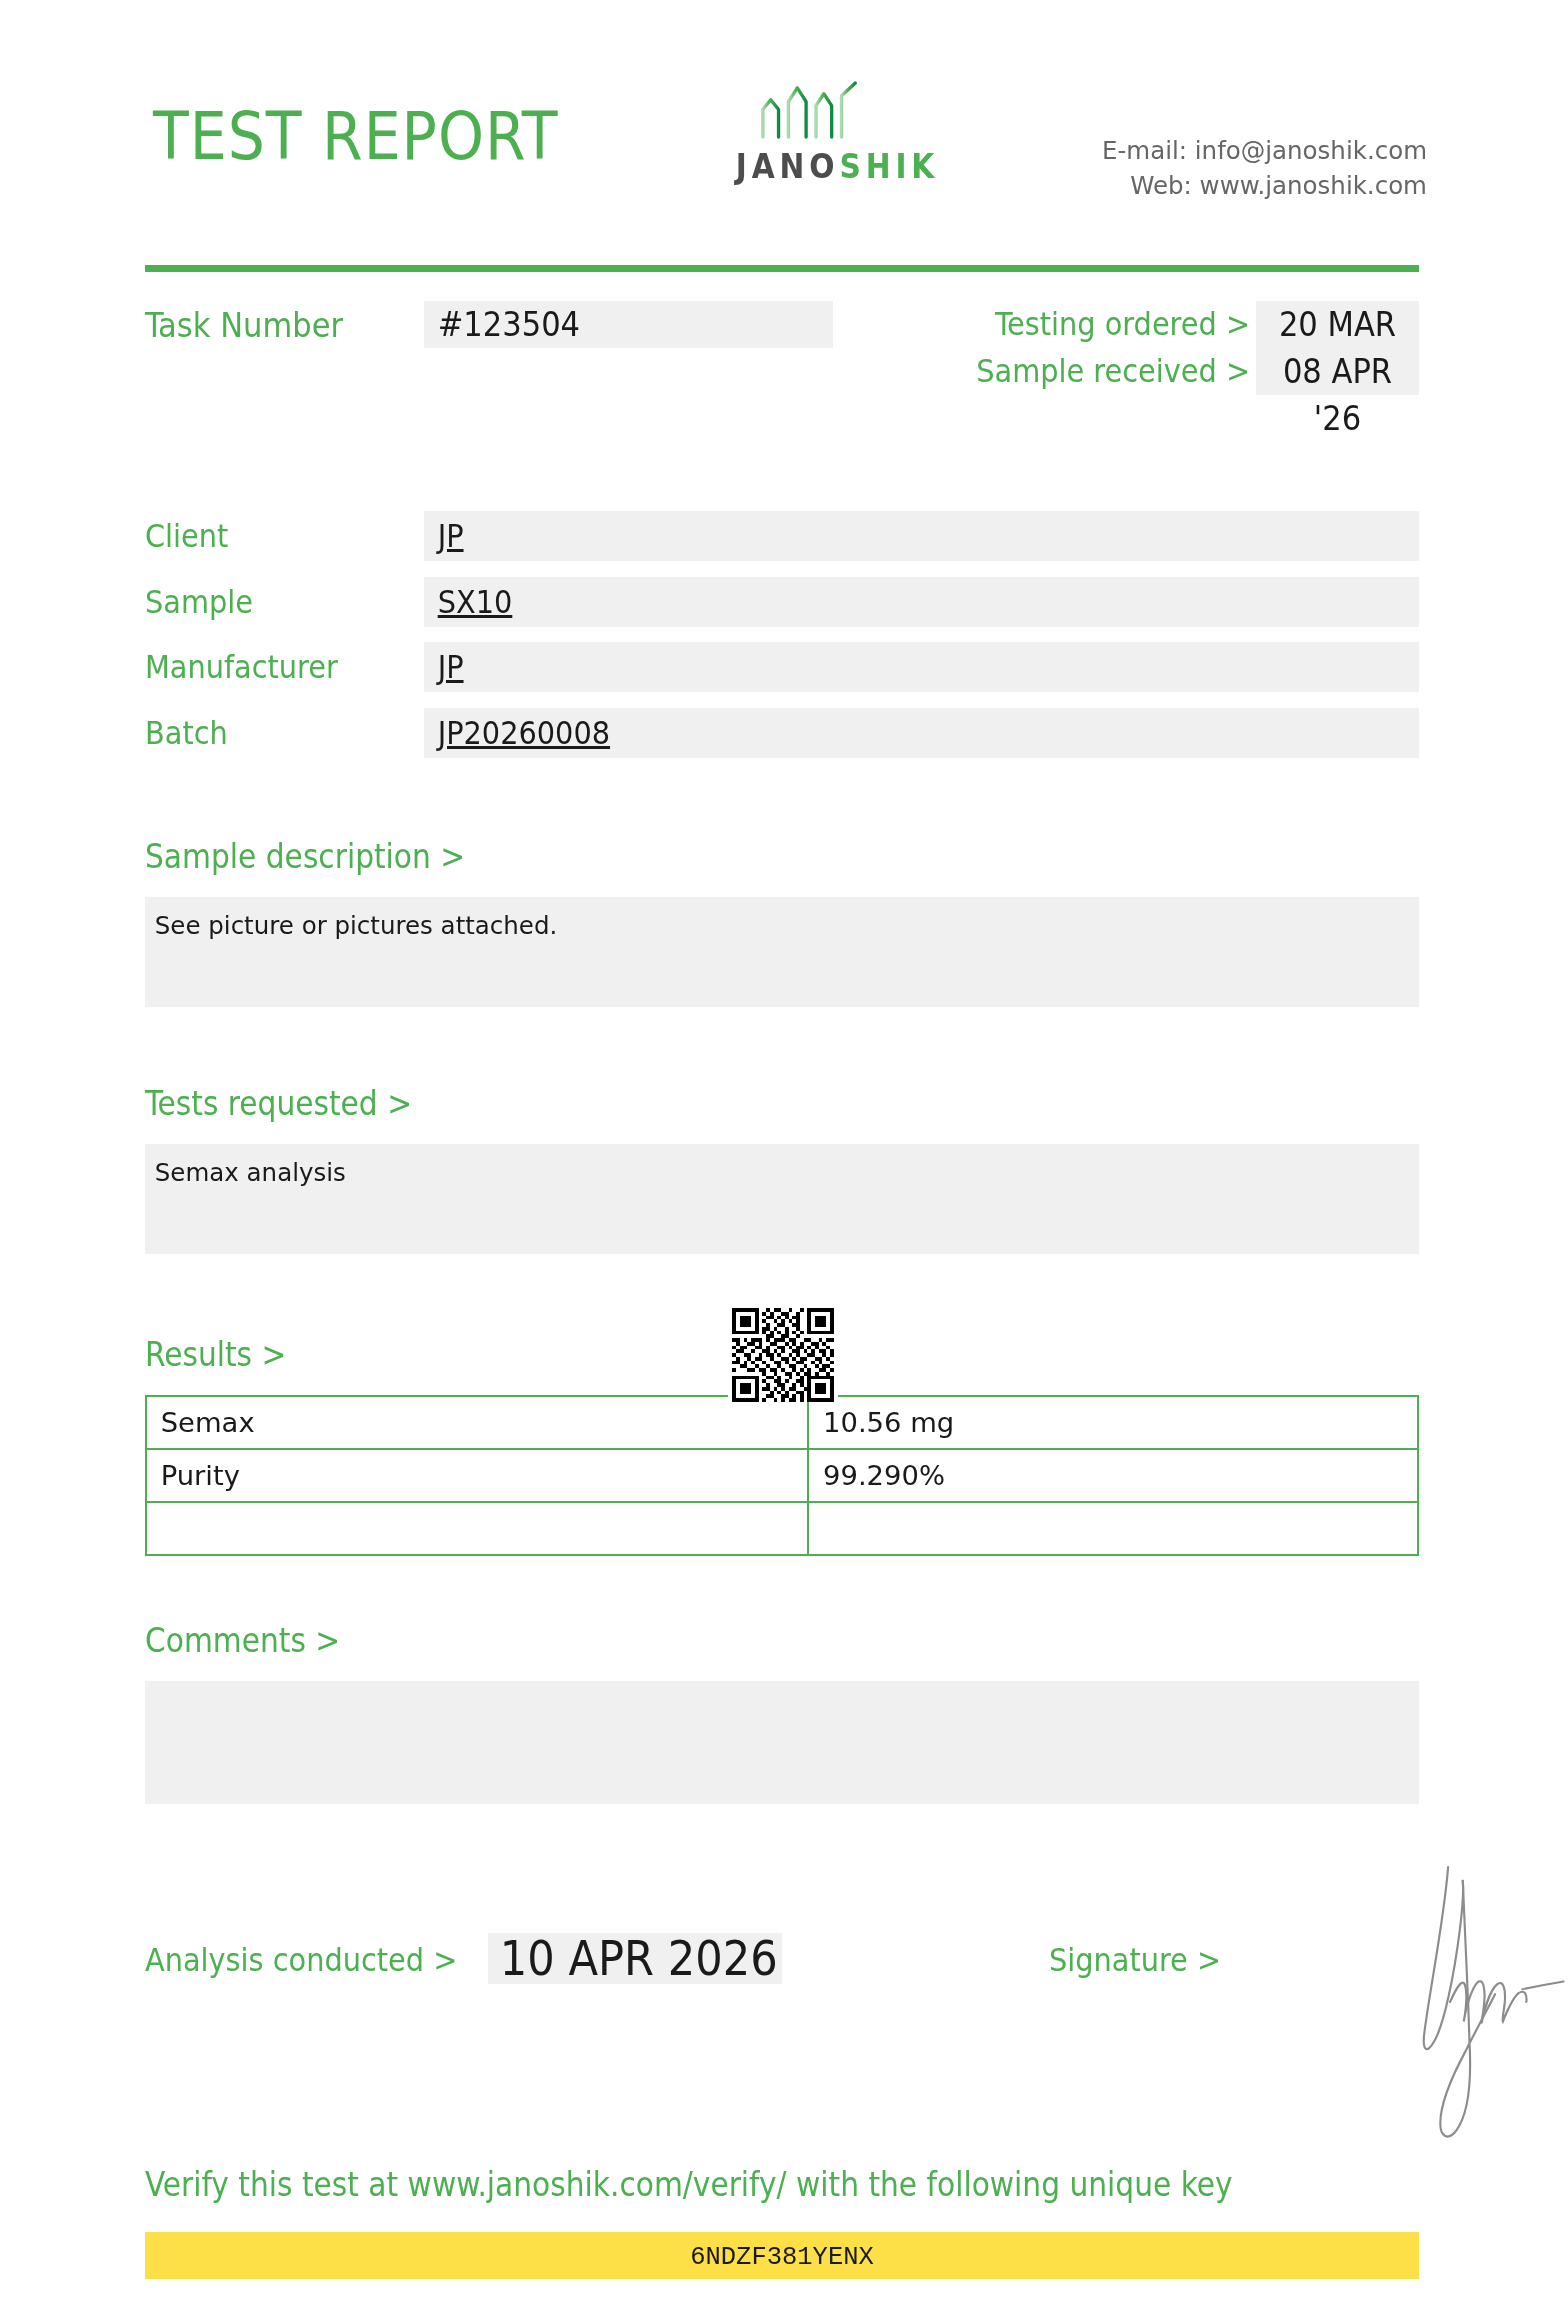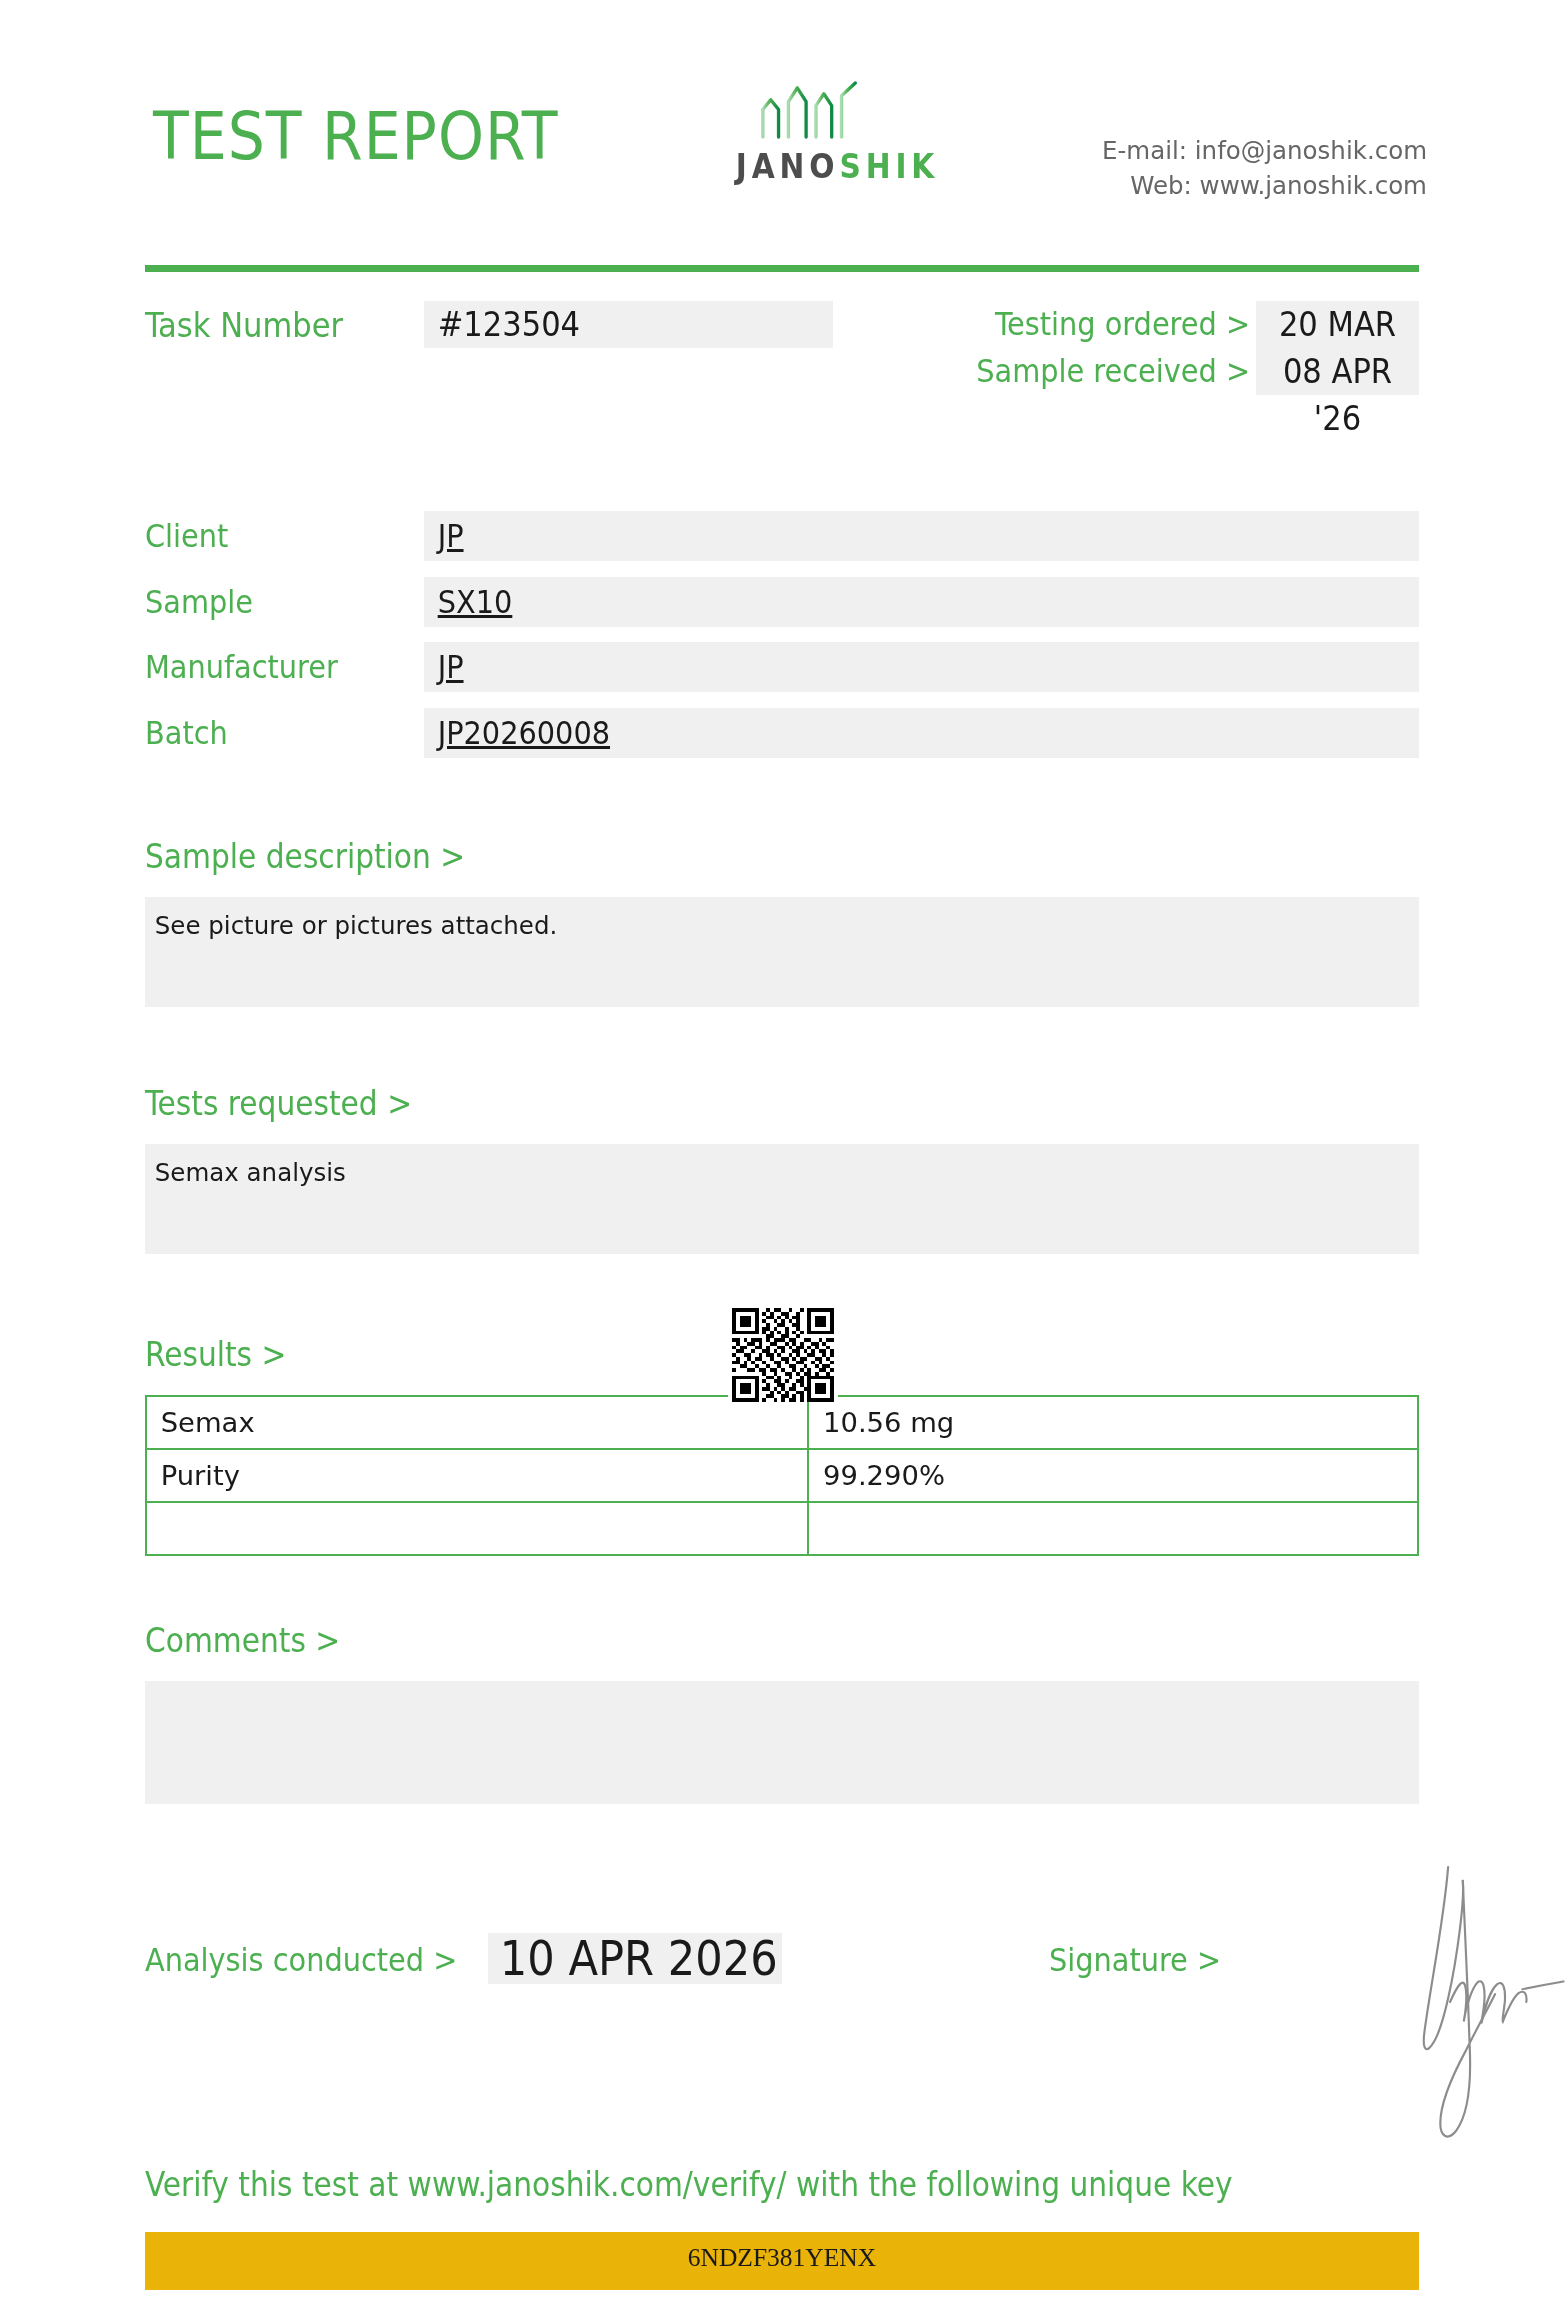--- a/index.html
+++ b/index.html
@@ -281,27 +281,27 @@
     width: 1284px;
     font-size: 33px;
     color: #4caf50;
     white-space: nowrap;
   }
   .key-box {
     position: absolute;
     left: 145px;
     top: 2223px;
     width: 1274px;
-    height: 58px;
-    background: #eab308;
+    height: 47px;
+    background: #fde047;
     font-size: 25.5px;
     color: #1a1a1a;
     line-height: 51px;
     text-align: center;
-    font-family: Liberation Serif, serif;
+    font-family: Liberation Mono, monospace;
   }
 </style>
 </head>
 <body>
 
 <div class="page">
 
   <div class="content header">
 
     <div class="report-title">TEST REPORT</div>

